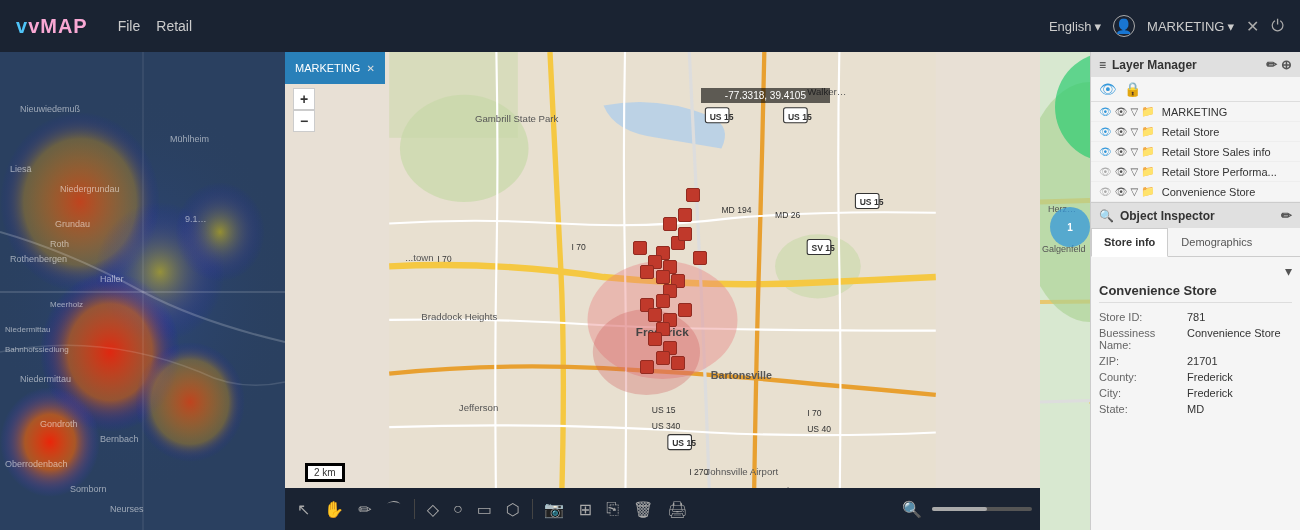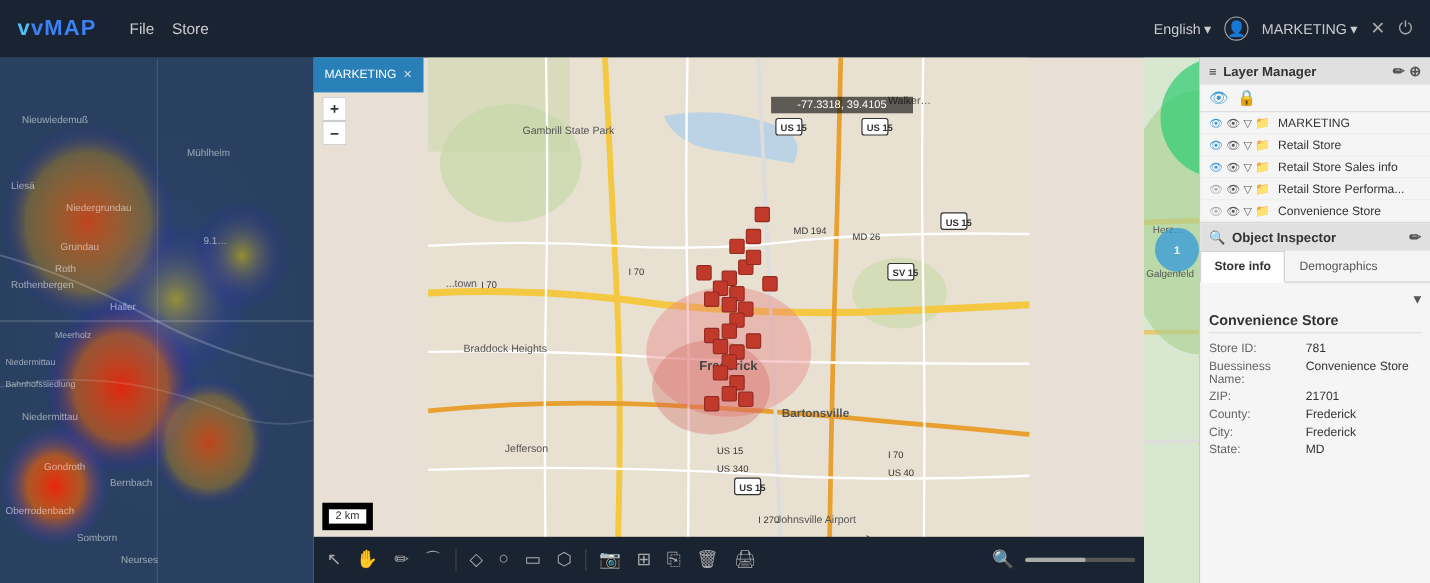--- a/index.html
+++ b/index.html
@@ -212,23 +212,23 @@
       color: white;
       font-size: 10px;
       padding: 2px 24px;
       z-index: 10;
     }
 
     
     .scale-bar {
       position: absolute;
       bottom: 48px;
-      left: 8px;
+      left: 20px;
       background: white;
-      border: 6px solid #000000;
+      border: 3px solid #000000;
       padding: 1px 6px;
       font-size: 10px;
       color: #333;
       z-index: 10;
     }
 
     
     .right-info-panel {
       position: absolute;
       top: 0;
@@ -422,25 +422,25 @@
       justify-content: center;
       color: #aaa;
       font-size: 14px;
     }
   </style>
 </head>
 <body>
 
 <div class="navbar">
   <div class="navbar-logo">
-    <span>v</span><span style="color:#3b82f6">vMAP</span>
+    <span>v</span><span style="color:#f9a8d4">vMAP</span>
   </div>
   <div class="navbar-menu">
     <a>File</a>
-    <a>Store</a>
+    <a>Retail</a>
   </div>
   <div class="navbar-right">
     <div class="lang-btn">
       <span>English</span>
       <span>▾</span>
     </div>
     <div class="person-icon">👤</div>
     <div class="marketing-btn">
       <span>MARKETING</span>
       <span>▾</span>

